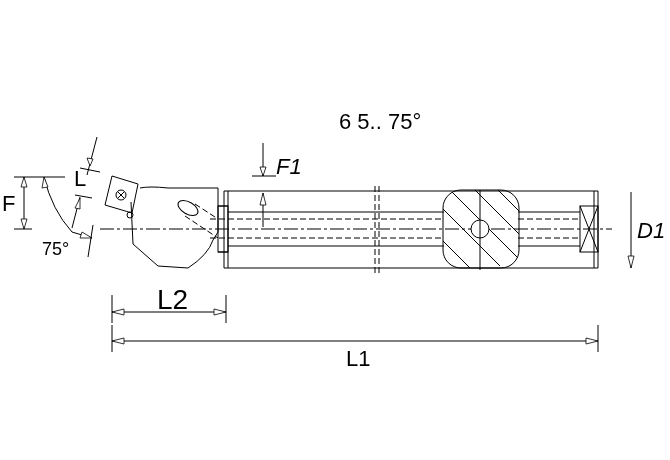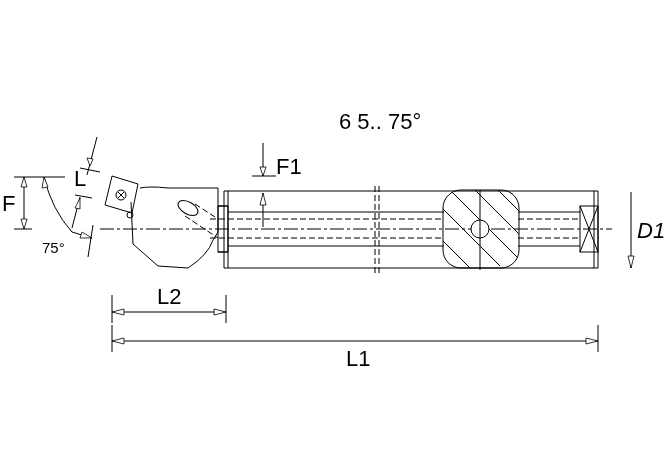--- a/index.html
+++ b/index.html
@@ -136,18 +136,18 @@
       <line class="s" x1="598" y1="325" x2="598" y2="352"></line>
       <line class="s" x1="112" y1="341" x2="598" y2="341"></line>
       <polygon class="arrow" points="112,341 124,338 124,344"></polygon>
       <polygon class="arrow" points="598,341 586,338 586,344"></polygon>
     </g>
   </svg>
 
   <div class="lbl" style="left:339px; top:111px; font-size:22px;">6 5.. 75°</div>
   <div class="lbl" style="left:2px; top:193px; font-size:22px;">F</div>
   <div class="lbl" style="left:74px; top:168px; font-size:22px;">L</div>
-  <div class="lbl" style="left:42px; top:240px; font-size:15px;">75°</div>
-  <div class="lbl" style="left:276px; top:156px; font-size:22px;">F1</div>
+  <div class="lbl" style="left:42px; top:240px; font-size:18px;">75°</div>
+  <div class="lbl" style="left:276px; top:156px; font-size:22px;font-style:italic;">F1</div>
   <div class="lbl" style="left:637px; top:220px; font-size:22px;font-style:italic;">D1</div>
-  <div class="lbl" style="left:157px; top:286px; font-size:22px;">L2</div>
+  <div class="lbl" style="left:157px; top:286px; font-size:28px;">L2</div>
   <div class="lbl" style="left:346px; top:316px; font-size:22px;margin-top:32px;">L1</div>
 </div>
 
 </body></html>

